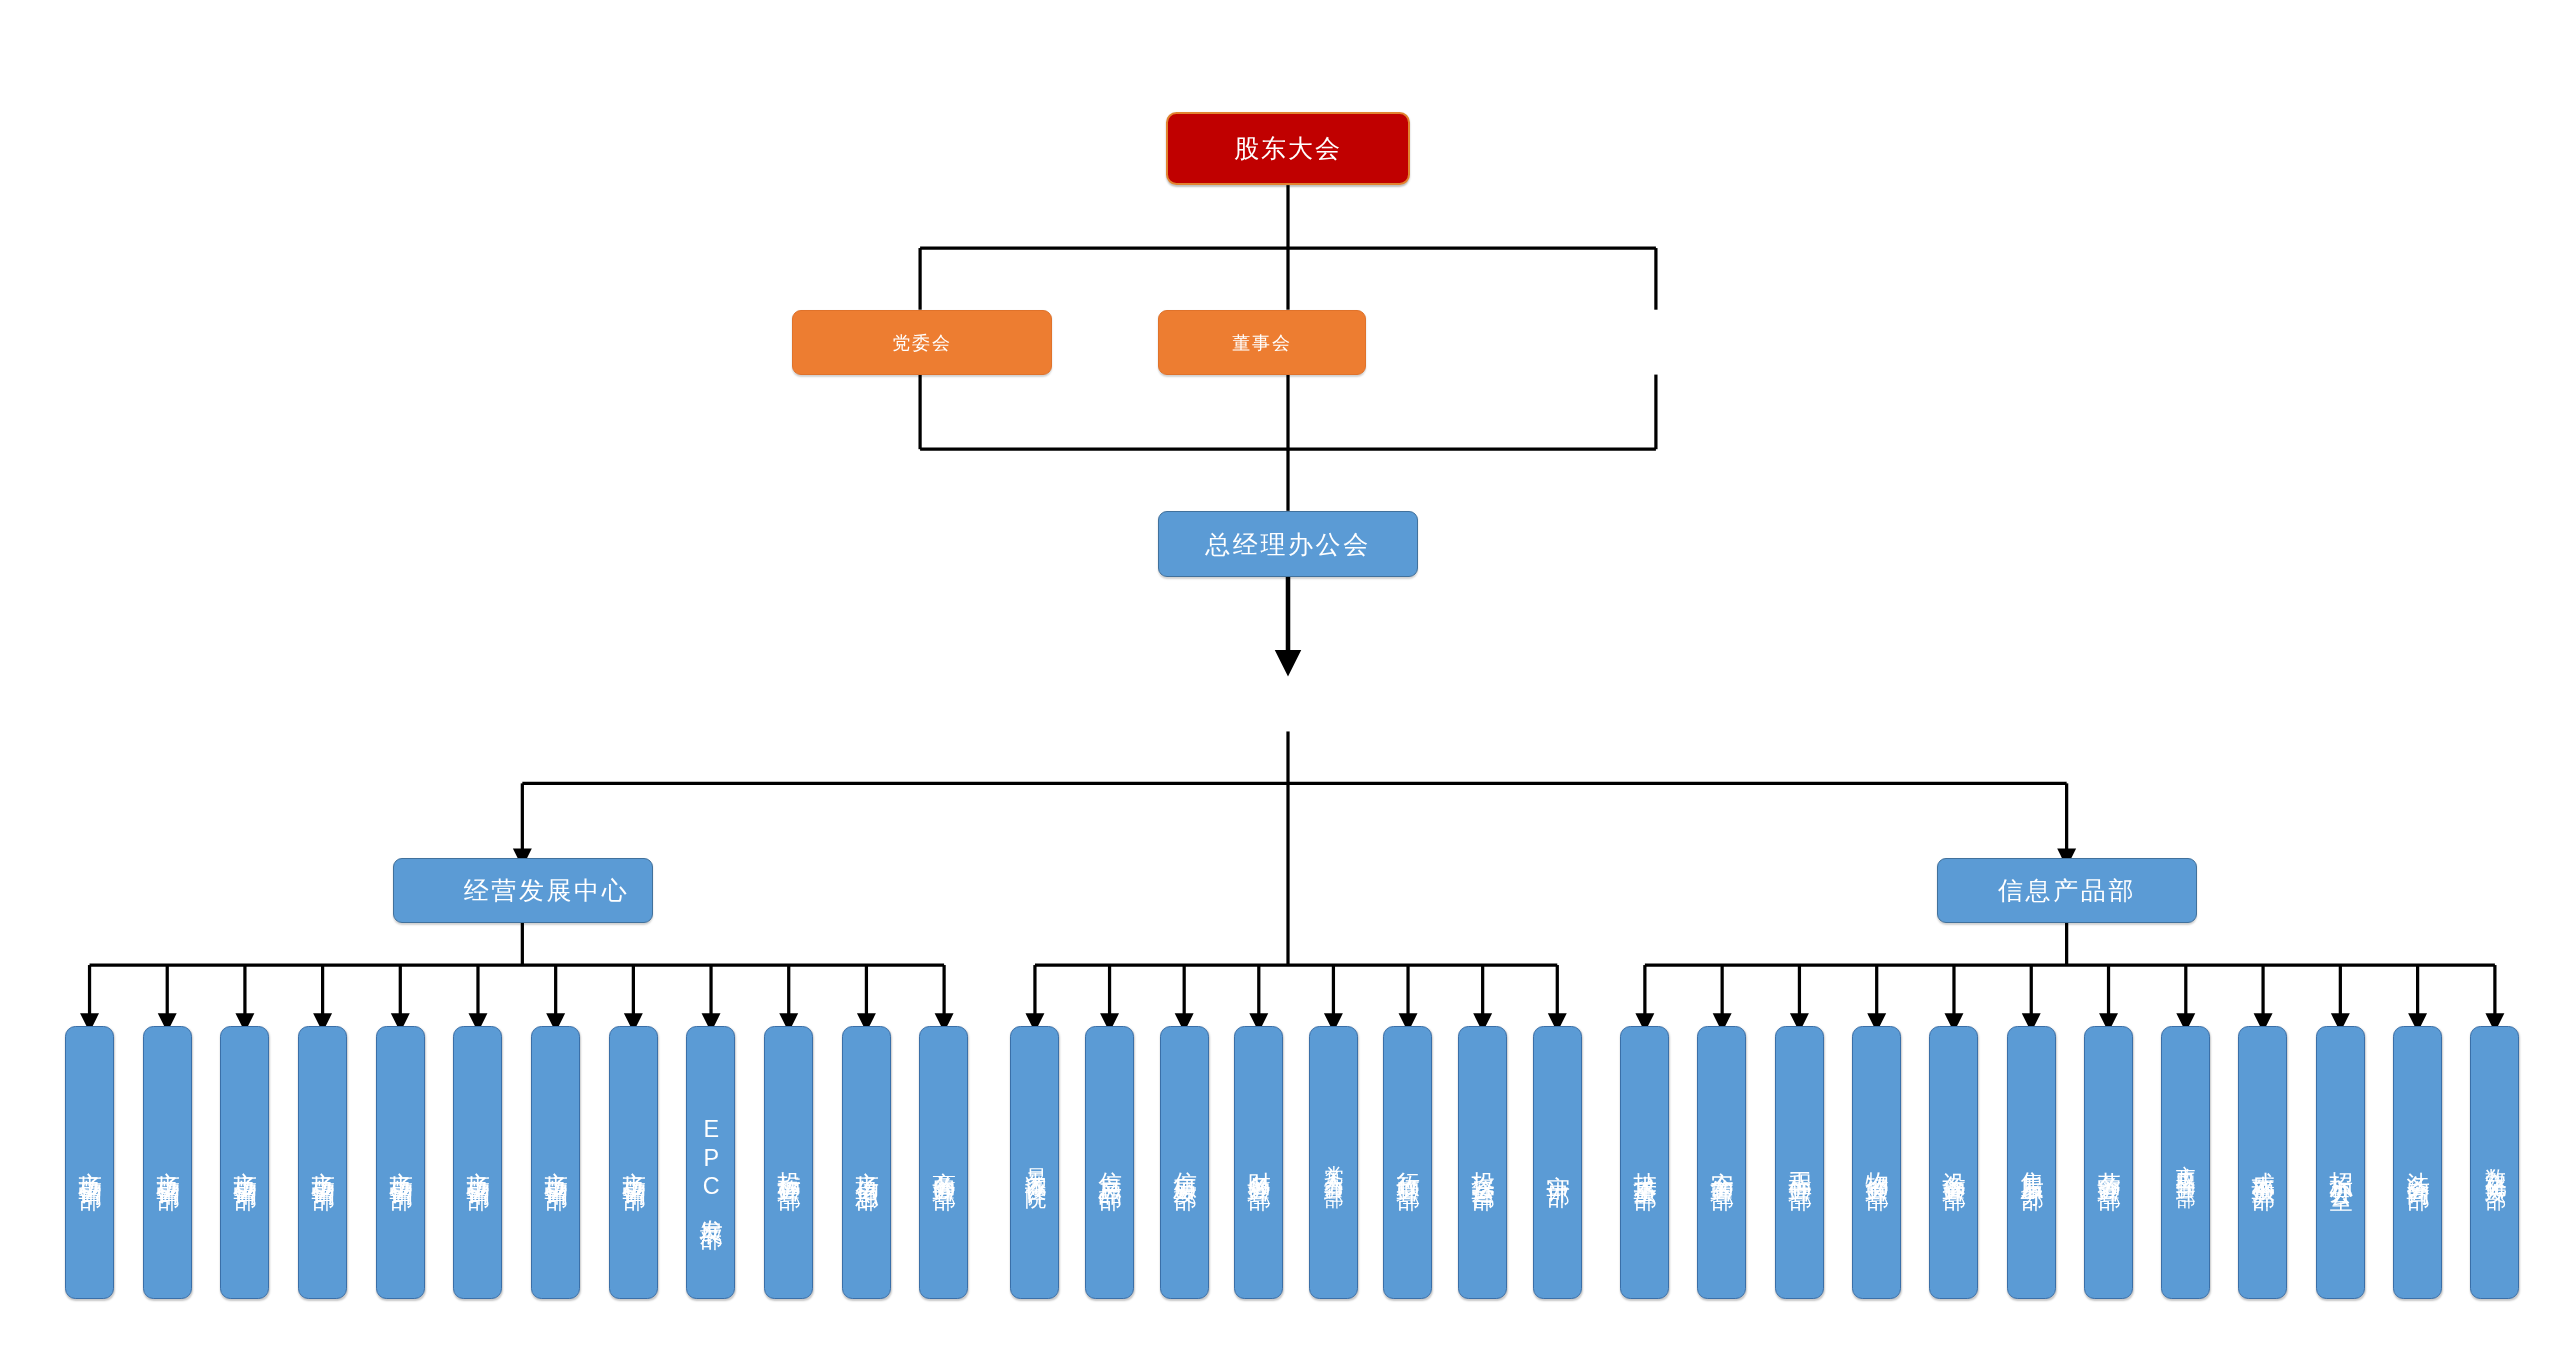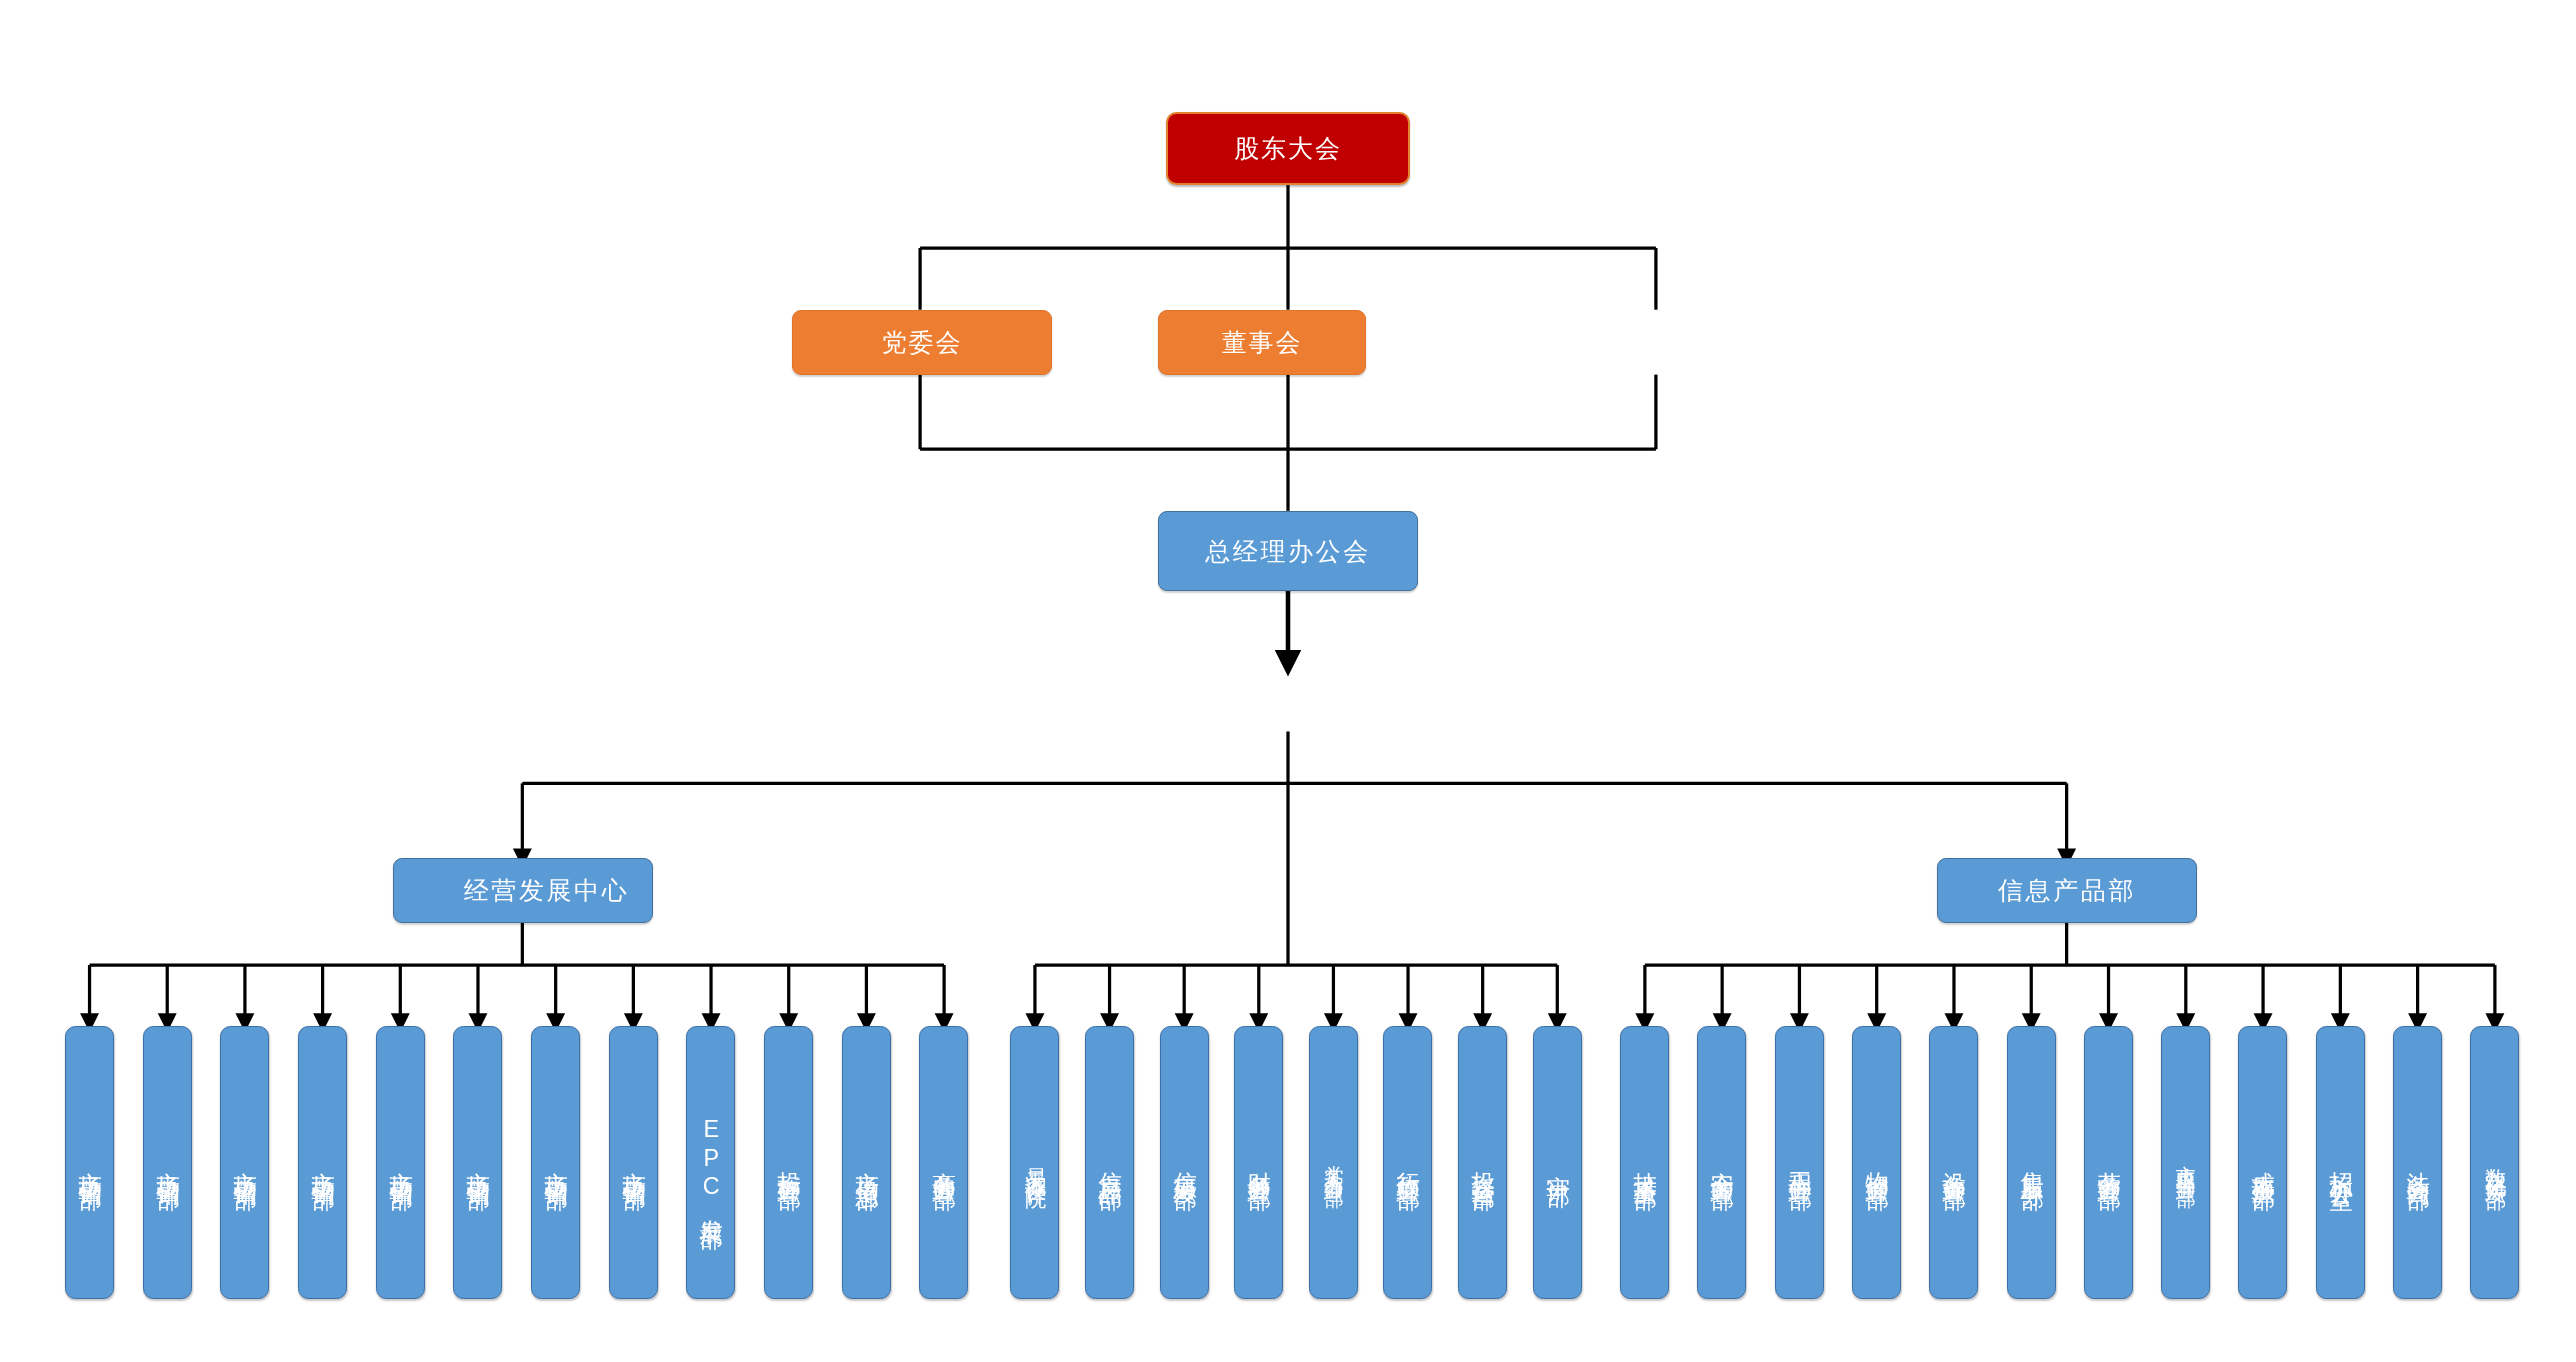--- a/index.html
+++ b/index.html
@@ -41,21 +41,21 @@
     border:2.6px solid #E2832F;
     border-radius:10.4px;
     font-size:25px;
     letter-spacing:1.9px;
     box-shadow:0 1.3px 1.9px rgba(0,0,0,.25);
   }
 
   .node-org{
     background:#ED7D31;
     border:0.6px solid #E0722A;
-    font-size:25px;
+    font-size:18px;
     letter-spacing:1.9px;
     box-shadow:0 1.3px 1.9px rgba(0,0,0,.18);
   }
 
   .node-unit{
     background:#5B9BD5;
     border:0.6px solid #41719C;
     font-size:25px;
     letter-spacing:2.6px;
     box-shadow:0 1.3px 1.9px rgba(0,0,0,.18);
@@ -182,21 +182,21 @@
     <span>股东大会</span>
   </div>
 
   <div class="node node-org" style="left:792px; top:286px; width:260px; height:65px;">
     <span>党委会</span>
   </div>
   <div class="node node-org" style="left:1158px; top:286px; width:208px; height:65px;">
     <span>董事会</span>
   </div>
 
-  <div class="node node-unit" style="left:1158px; top:487px; width:260px; height:80px;">
+  <div class="node node-unit" style="left:1158px; top:487px; width:260px; height:66px;">
     <span>总经理办公会</span>
   </div>
 
   <div class="node node-unit" style="left:393px; top:834px; width:260px; height:65px;padding-left:47px;">
     <span>经营发展中心</span>
   </div>
   <div class="node node-unit" style="left:1937px; top:834px; width:260px; height:65px;">
     <span>信息产品部</span>
   </div>
 

